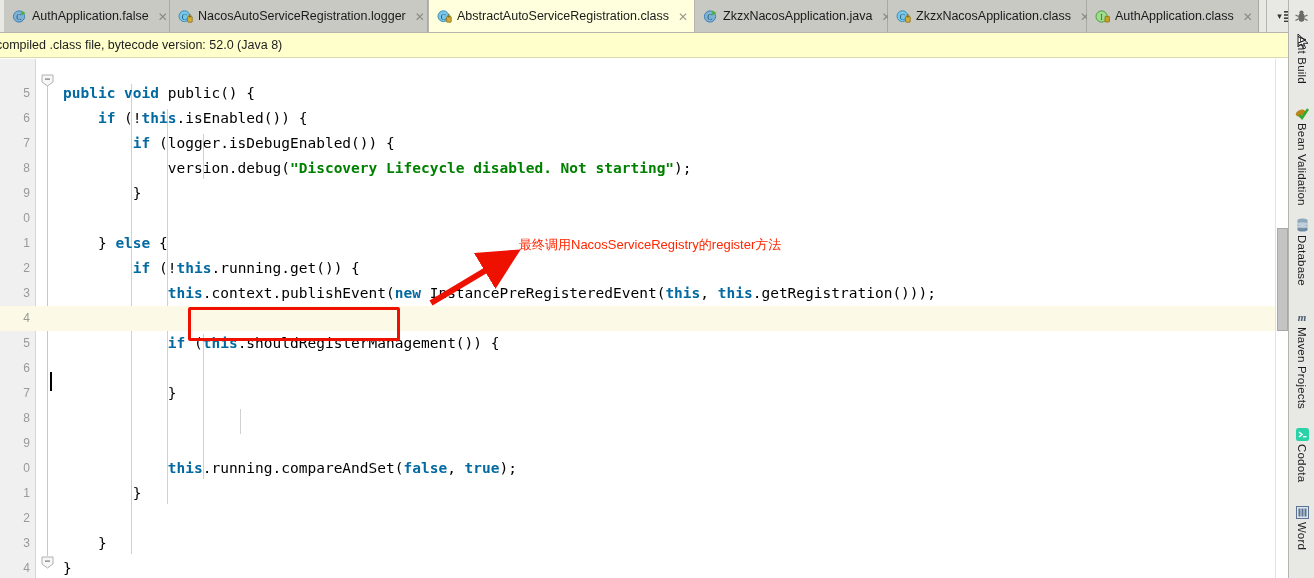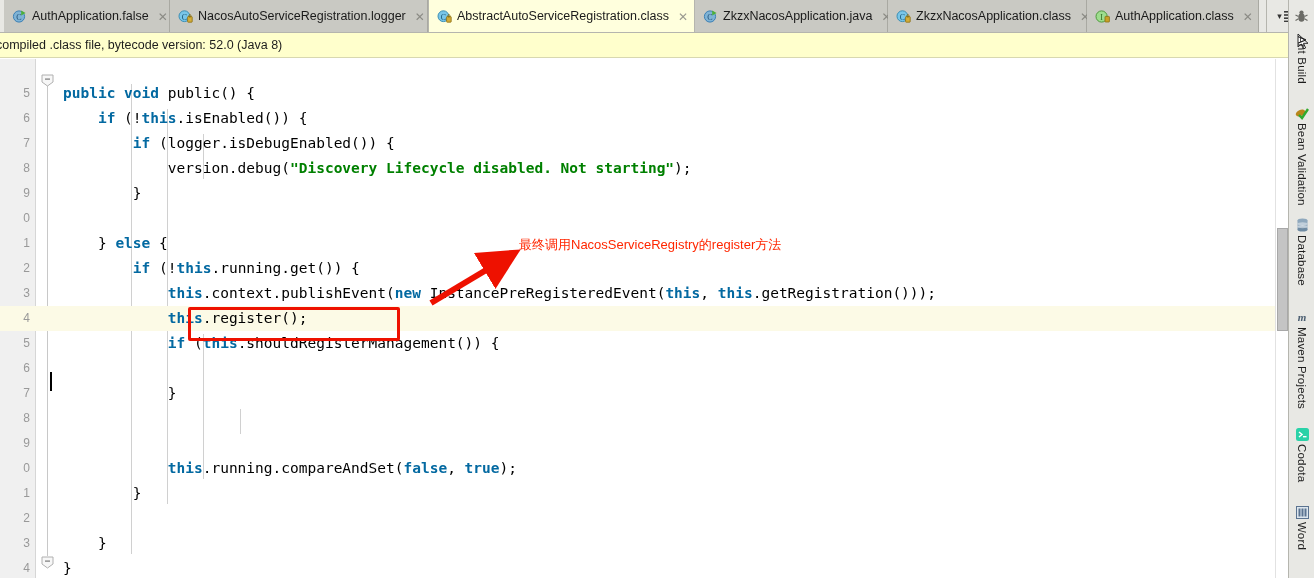--- a/index.html
+++ b/index.html
@@ -379,21 +379,20 @@
         <div class="line" style="top: 197px;">
           <div class="lnum">2</div>
           <div class="ltext"><span class="plain">        </span><span class="kw">if</span><span class="plain"> (!</span><span class="kw">this</span><span class="plain">.running.get()) {</span></div>
         </div>
         <div class="line" style="top: 222px;">
           <div class="lnum">3</div>
           <div class="ltext"><span class="plain">            </span><span class="kw">this</span><span class="plain">.context.publishEvent(</span><span class="kw">new</span><span class="plain"> InstancePreRegisteredEvent(</span><span class="kw">this</span><span class="plain">, </span><span class="kw">this</span><span class="plain">.getRegistration()));</span></div>
         </div>
         <div class="line hl" style="top: 247px;">
           <div class="lnum">4</div>
-          <div class="ltext"><span class="plain">            </span><span class="kw">this</span><span class="plain">.register();</span></div>
         </div>
         <div class="line" style="top: 272px;">
           <div class="lnum">5</div>
           <div class="ltext"><span class="plain">            </span><span class="kw">if</span><span class="plain"> (</span><span class="kw">this</span><span class="plain">.shouldRegisterManagement()) {</span></div>
         </div>
         <div class="line" style="top: 297px;">
           <div class="lnum">6</div>
         </div>
         <div class="line" style="top: 322px;">
           <div class="lnum">7</div>

